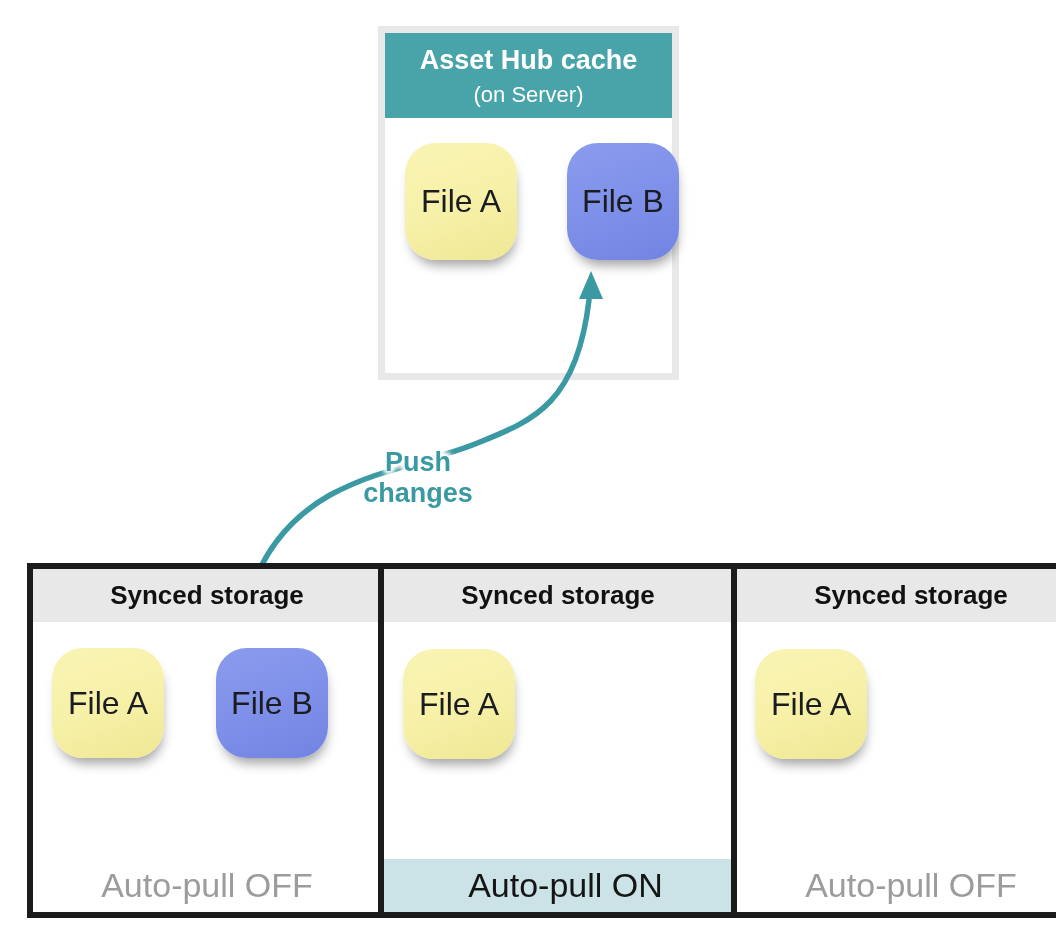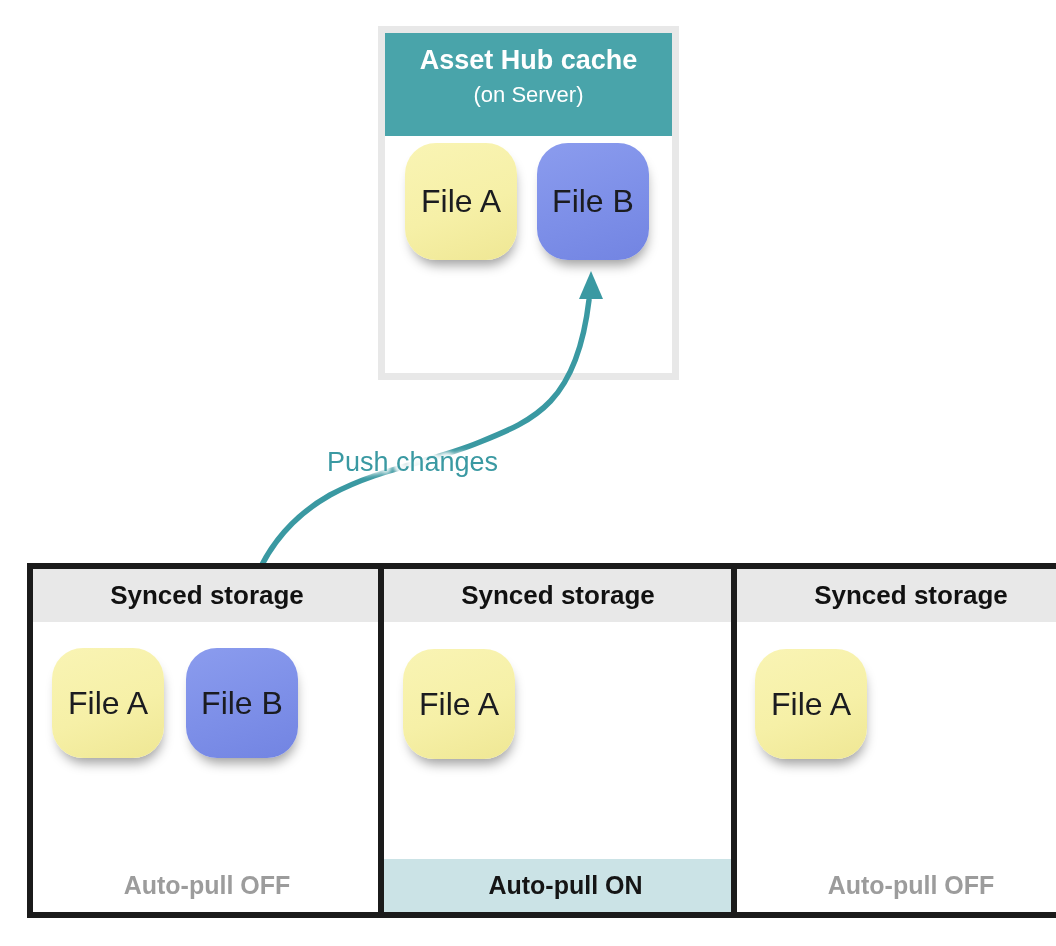--- a/index.html
+++ b/index.html
@@ -24,21 +24,21 @@
     width: 301px;
     height: 354px;
     background: #ffffff;
     border: 7px solid #e8e8e8;
     box-sizing: border-box;
   }
   .cache-header {
     background: #49a4aa;
     color: #ffffff;
     text-align: center;
-    padding: 9px 0 24px 0;
+    padding: 9px 0 6px 0;
   }
   .cache-title {
     font-size: 27px;
     font-weight: bold;
     line-height: 36px;
   }
   .cache-subtitle {
     font-size: 22px;
     font-weight: normal;
     line-height: 34px;
@@ -55,20 +55,21 @@
     color: #1b1c20;
     box-shadow: 2px 9px 12px -4px rgba(0,0,0,0.38);
     border-radius: 31px;
   }
   .note-yellow {
     background: linear-gradient(160deg, #f9f4b4 0%, #f6f0a7 55%, #efe794 100%);
   }
   .note-blue {
     background: linear-gradient(160deg, #8why 0%, #7d8fe8 100%);
     background: linear-gradient(160deg, #8b9cee 0%, #7d8fe8 55%, #7284e2 100%);
+    margin-left: 30px;
   }
   .cache-note { height: 117px; top: 110px; }
   .cache-note-a { left: 20px; }
   .cache-note-b { left: 152px; }
   .storage-note { height: 110px; }
 
   
   .storage-box {
     position: absolute;
     top: 563px;
@@ -93,22 +94,22 @@
   }
   .storage-footer {
     position: absolute;
     left: 0;
     right: 0;
     bottom: 0;
     height: 53px;
     display: flex;
     align-items: center;
     justify-content: center;
-    font-size: 25px;
-    font-weight: bold;
+    font-size: 34px;
+    font-weight: normal;
   }
   .footer-off { color: #9c9c9c; }
   .footer-on  { color: #151515; background: #cbe3e6; padding-left: 15px; }
 
   .sb1-note-a { left: 19px;  top: 79px; }
   .sb1-note-b { left: 153px; top: 79px; }
   .sb2-note-a { left: 19px;  top: 80px; }
   .sb3-note-a { left: 18px;  top: 80px; }
 
   
@@ -118,22 +119,23 @@
     top: 0;
     width: 1056px;
     height: 946px;
     pointer-events: none;
   }
   .arrow-label {
     position: absolute;
     left: 327px;
     top: 447px;
     width: 182px;
+    text-align: center;
     font-size: 27px;
-    font-weight: normal;
+    font-weight: bold;
     color: #3a99a2;
     text-shadow:
       0 0 5px #ffffff, 0 0 5px #ffffff, 0 0 6px #ffffff,
       2px 2px 5px #ffffff, -2px -2px 5px #ffffff,
       2px -2px 5px #ffffff, -2px 2px 5px #ffffff,
       0 3px 6px #ffffff, 0 -3px 6px #ffffff;
   }
 </style>
 </head>
 <body>

